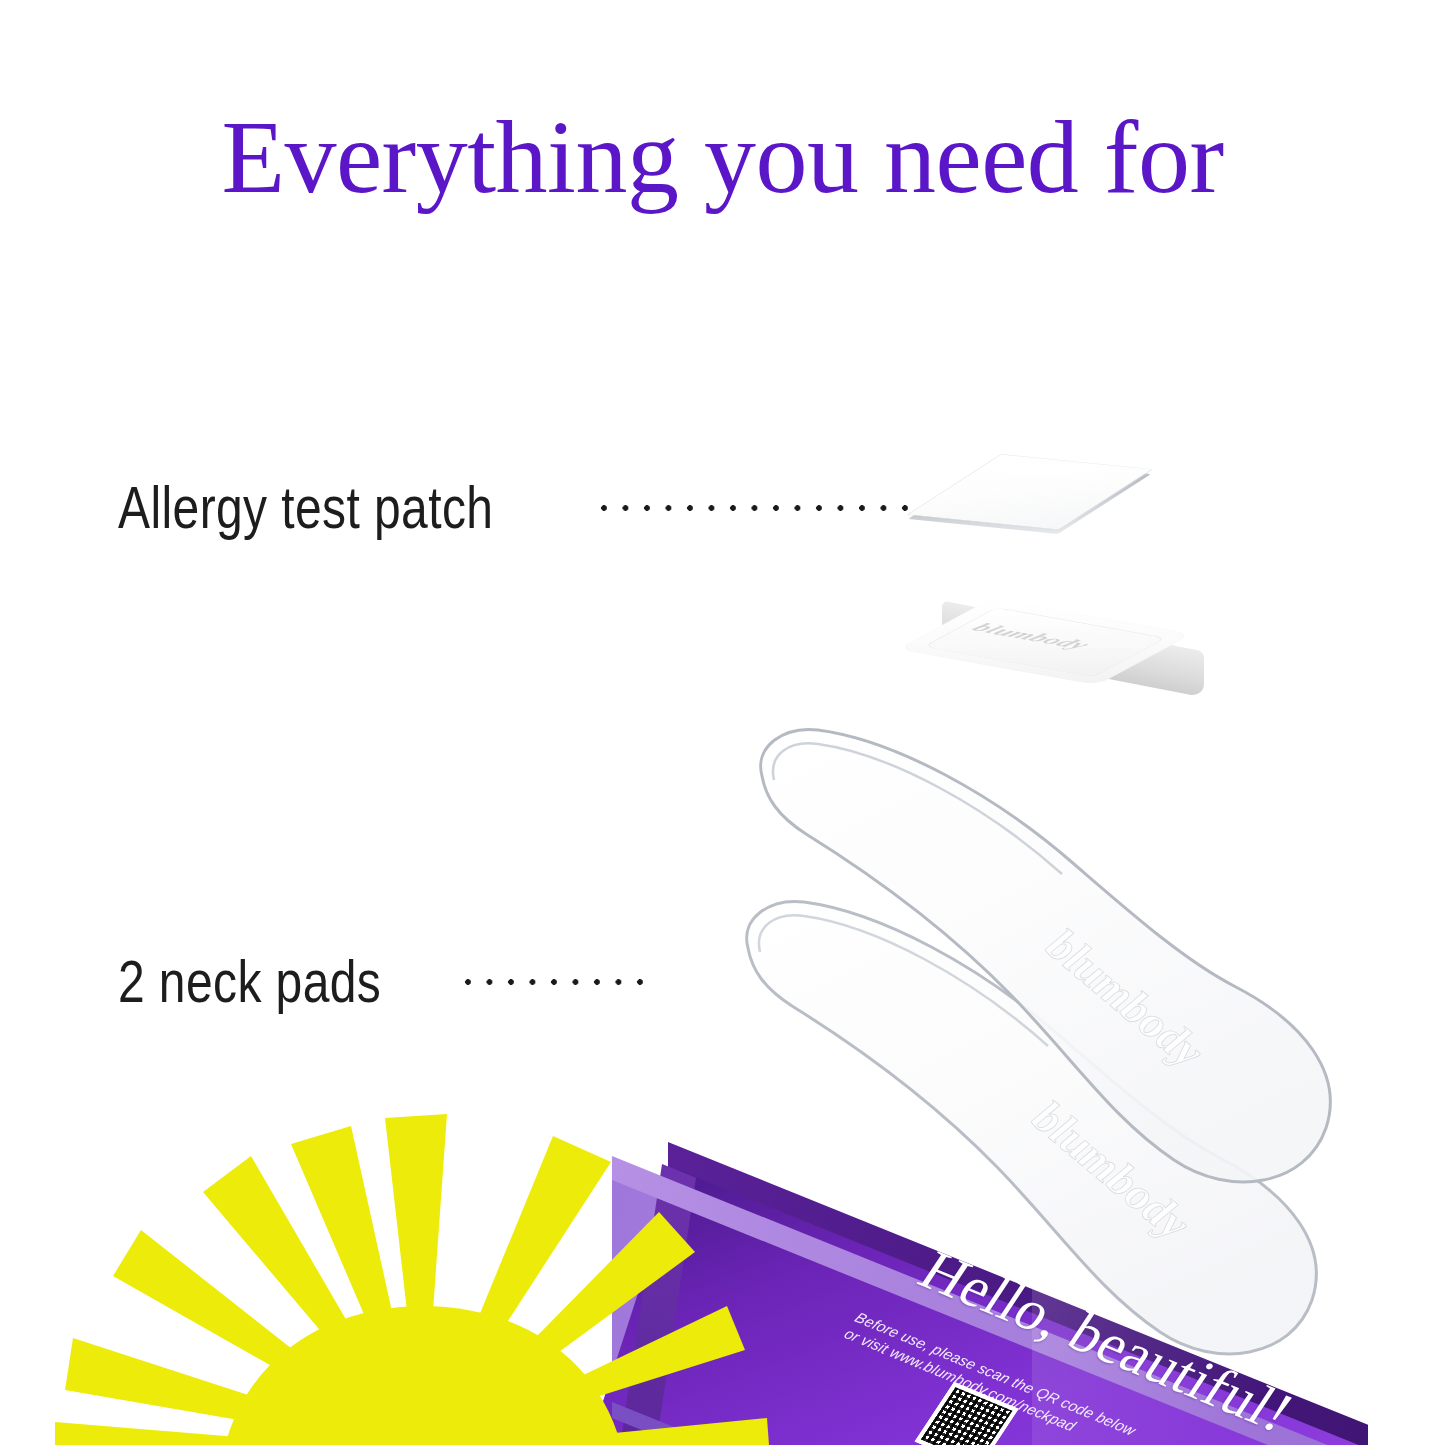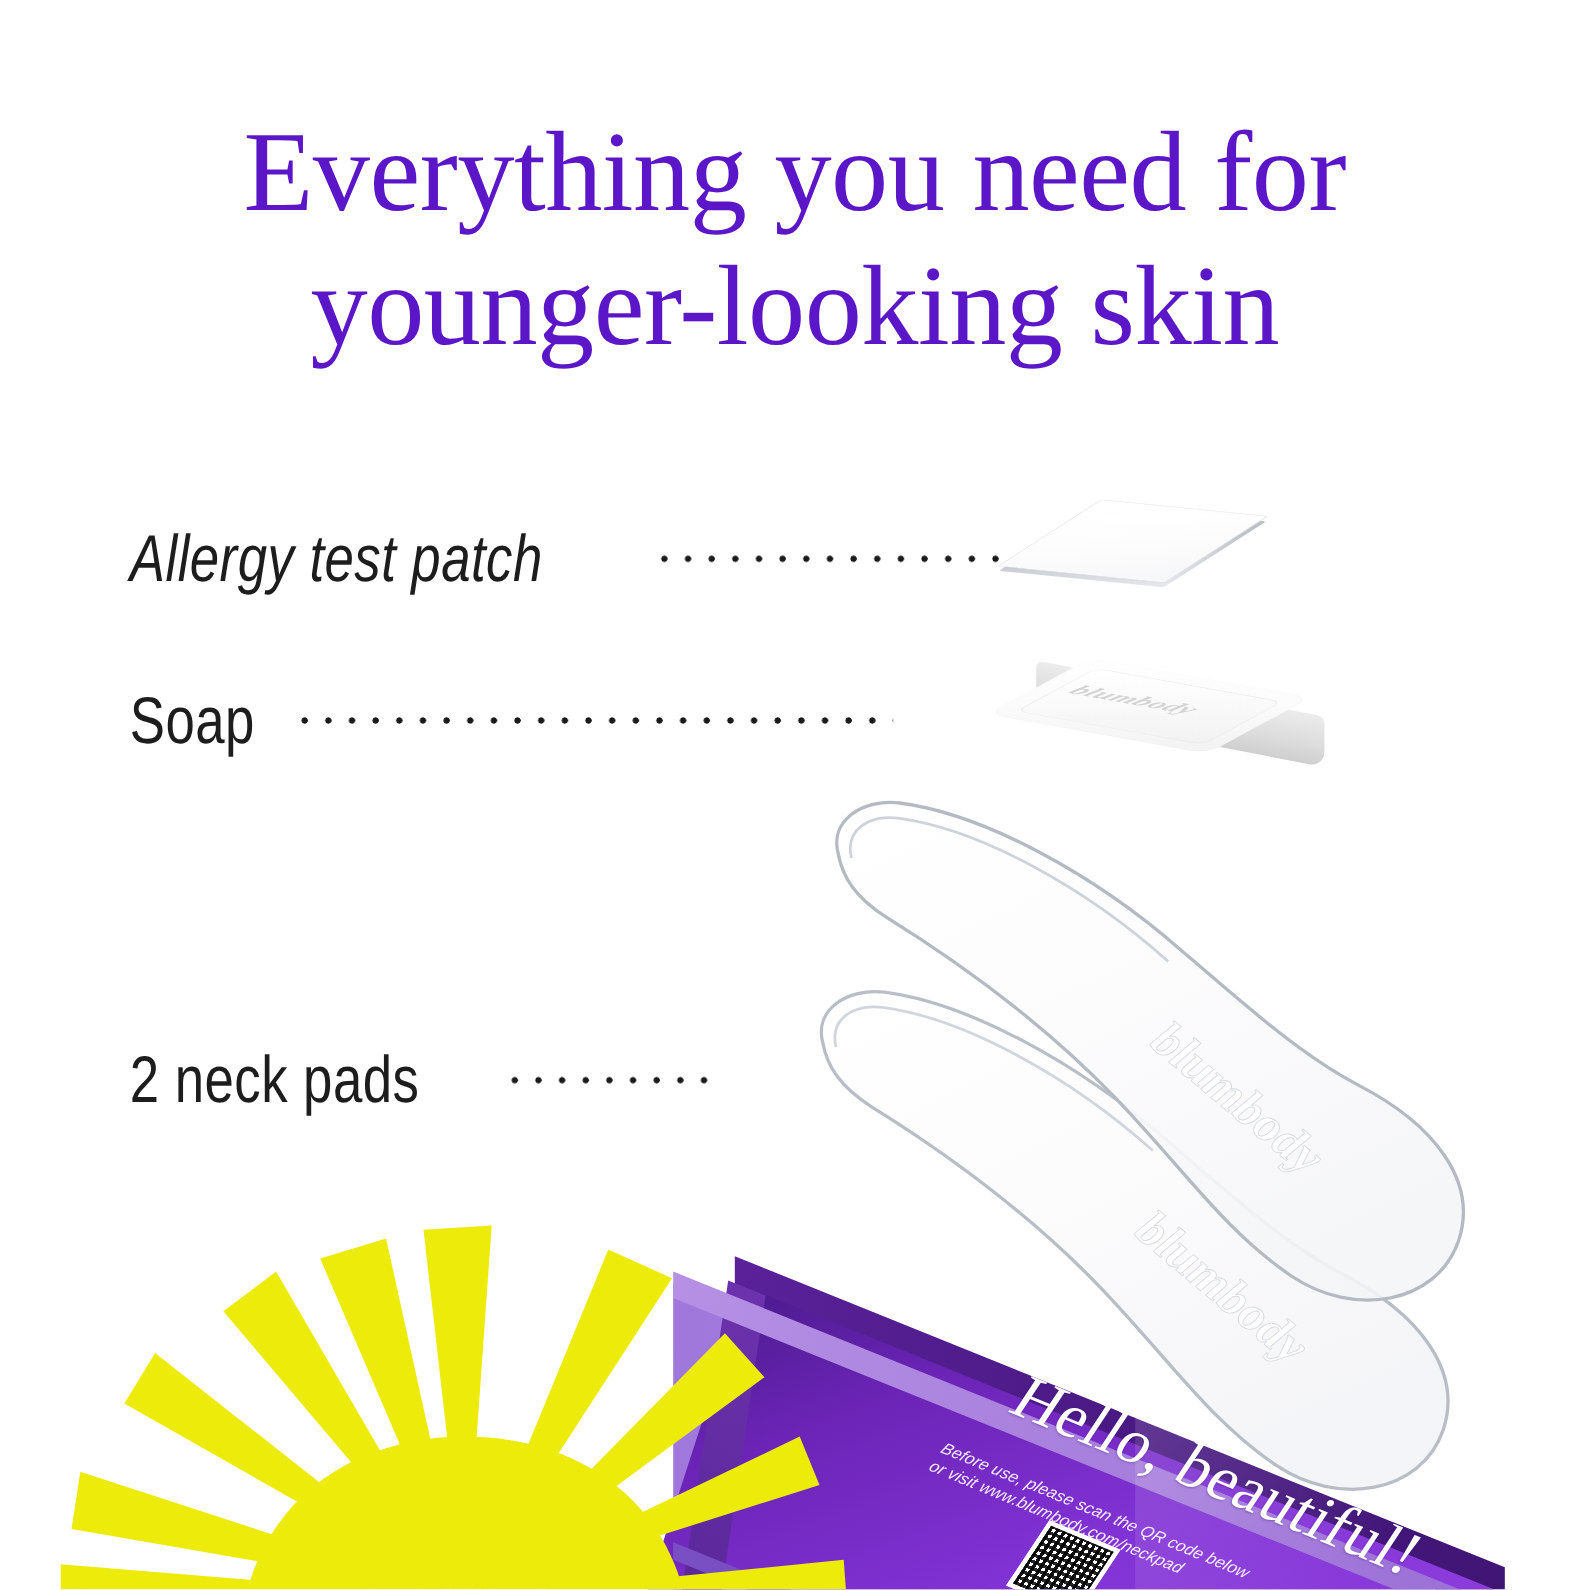--- a/index.html
+++ b/index.html
@@ -50,21 +50,21 @@
     transform-origin: left center;
     letter-spacing: 0.5px;
   }
   .leader {
     height: 10px;
     background-image: radial-gradient(circle at 5px 5px, #1a1a1a 2.6px, rgba(0,0,0,0) 3.1px);
     background-size: 21.5px 10px;
     background-repeat: repeat-x;
   }
 
-  #item-patch { left: 118px; top: 478px; font-style: italic; }
+  #item-patch { left: 118px; top: 478px; }
   #item-patch .leader { width: 310px; margin-left: 12px; }
 
   #item-soap { left: 118px; top: 625px; }
   #item-soap .leader { width: 540px; margin-left: 12px; }
 
   #item-pads { left: 118px; top: 952px; align-items: center; }
   #item-pads .leader { width: 185px; margin-left: 16px; }
 
   
   #patch-wrap {
@@ -276,32 +276,27 @@
     pointer-events: none;
   }
 </style>
 </head>
 <body>
 
 <div id="stage">
 
   <div class="headline">
     <span class="hl-line l1">Everything you need for</span>
-    <span class="hl-line l2">younger-looking skin</span>
   </div>
 
   <div class="list-item" id="item-patch">
     <span class="list-label">Allergy test patch</span>
     <span class="leader"></span>
   </div>
 
-  <div class="list-item" id="item-soap">
-    <span class="list-label">Soap</span>
-    <span class="leader"></span>
-  </div>
 
   <div class="list-item" id="item-pads">
     <span class="list-label">2 neck pads</span>
     <span class="leader"></span>
   </div>
 
   <div id="patch-wrap">
     <div class="patch-edge"></div>
     <div class="patch-face">
       <div class="patch-gloss"></div>

